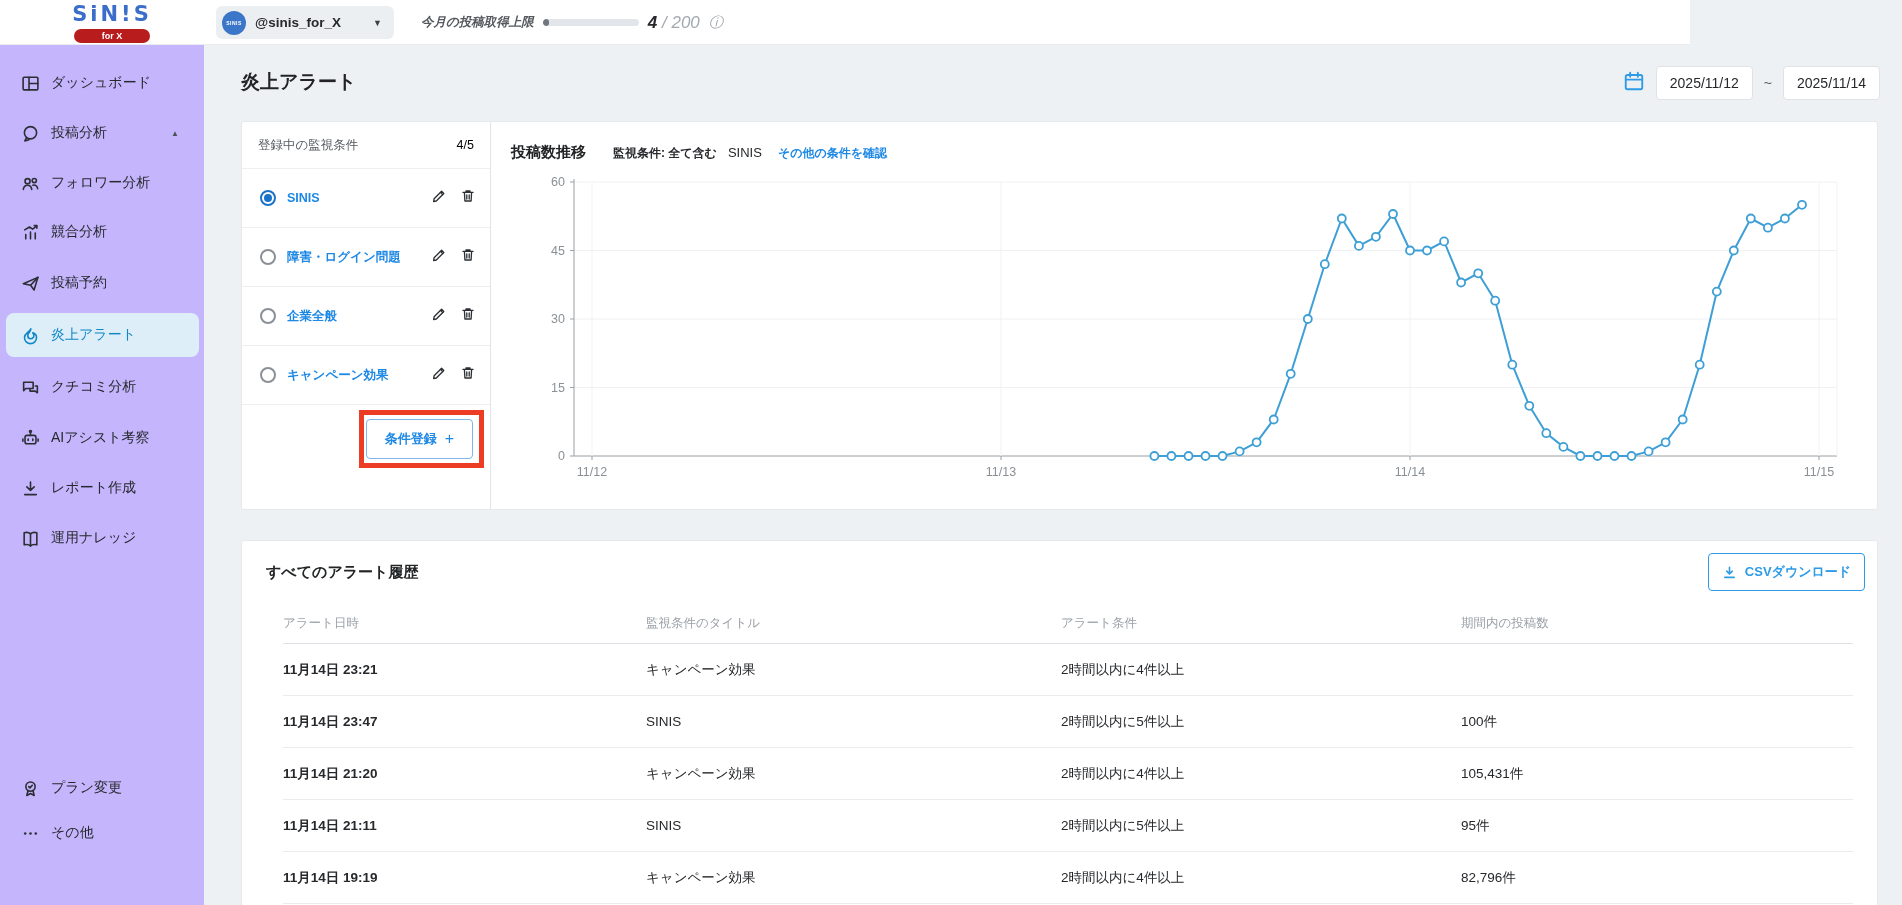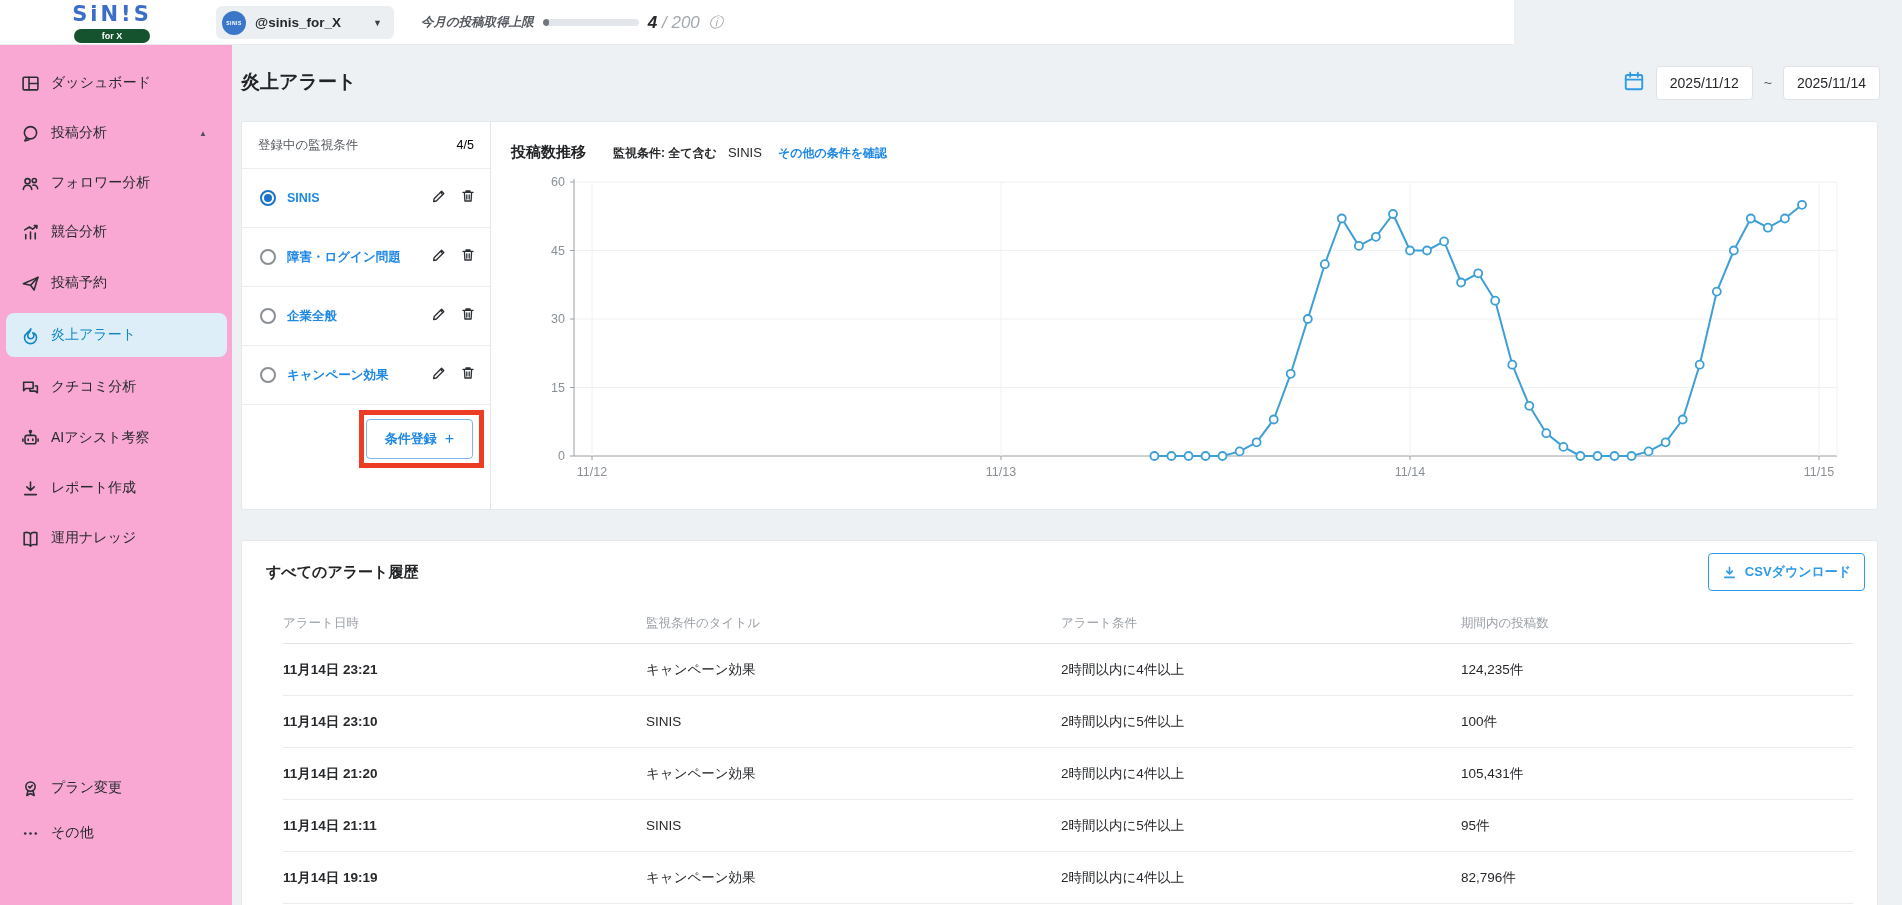--- a/index.html
+++ b/index.html
@@ -1,44 +1,44 @@
 <!DOCTYPE html>
 <html><head>
 <meta charset="utf-8">
 <style>
   * { margin:0; padding:0; box-sizing:border-box; }
   html,body { width:1902px; height:905px; overflow:hidden; background:#eef1f4;
     font-family:"Liberation Sans","DejaVu Sans",sans-serif; color:#26282b; }
 
   
-  .topbar { position:fixed; left:0; top:0; width:1514px; height:45px; background:#fff;
+  .topbar { position:fixed; left:0; top:0; width:1690px; height:45px; background:#fff;
     border-bottom:1px solid #e9ebee; z-index:30; }
   .logo-wrap { position:absolute; left:57px; top:3px; width:110px; text-align:center; }
   .logo-text { font-family:"DejaVu Sans",sans-serif; font-size:21px; font-weight:bold;
     color:#3a6ec9; letter-spacing:3px; line-height:22px; }
   .logo-badge { display:inline-block; margin-top:0px; width:76px; height:14px; line-height:14px;
-    border-radius:8px; background:#14532d; color:#fff; font-size:9px; font-weight:bold; }
+    border-radius:8px; background:#b91c1c; color:#fff; font-size:9px; font-weight:bold; }
   .account-pill { position:absolute; left:216px; top:6px; width:178px; height:33px;
     background:#eceff2; border-radius:6px; display:flex; align-items:center; padding:0 12px 0 6px;
     cursor:pointer; }
   .avatar { width:24px; height:24px; border-radius:50%; background:#3b76c8; color:#fff;
     font-size:5px; font-weight:bold; display:flex; align-items:center; justify-content:center;
     letter-spacing:.5px; }
   .account-name { margin-left:9px; font-size:13.5px; font-weight:bold; color:#26282b; }
   .account-caret { margin-left:auto; font-size:9px; color:#3c4043; }
   .quota { position:absolute; left:421px; top:0; height:45px; display:flex; align-items:center; gap:9px;font-style:italic; }
   .quota-label { font-size:12.5px; font-weight:bold; color:#55595e; }
   .quota-bar { width:96px; height:7px; border-radius:4px; background:#e2e5e9; position:relative; overflow:hidden; }
   .quota-fill { position:absolute; left:0; top:0; height:7px; border-radius:4px; background:#70767e; }
   .quota-count { font-size:17px; color:#a2a8af; }
   .quota-count b { color:#26282b; font-weight:bold; }
   .info-glyph { font-size:14px; color:#9aa0a6; cursor:pointer; }
 
   
-  .sidebar { position:fixed; left:0; top:45px; width:232px; height:860px; background:#f9a8d4; z-index:20; }
+  .sidebar { position:fixed; left:0; top:45px; width:204px; height:860px; background:#c4b5fd; z-index:20; }
   .nav-item { position:absolute; left:6px; right:5px; height:44px; display:flex; align-items:center;
     padding-left:15px; gap:11px; font-size:14px; color:#27292d; border-radius:8px; cursor:pointer; }
   .nav-item.active { background:#ddeef9; color:#1288c7; }
   .nav-item.active svg { stroke:#1288c7; }
   .nicon { width:19px; height:19px; flex:none; }
   .nicon svg { width:19px; height:19px; stroke:#2b2e33; stroke-width:1.5; fill:none;
     stroke-linecap:round; stroke-linejoin:round; }
   .nav-caret { margin-left:auto; margin-right:20px; font-size:8px; color:#4c5156; }
 
   
@@ -397,24 +397,23 @@
       <div class="hrow hist-head">
         <span class="c1">アラート日時</span>
         <span class="c2">監視条件のタイトル</span>
         <span class="c3">アラート条件</span>
         <span class="c4">期間内の投稿数</span>
       </div>
       <div class="hrow hist-row">
         <span class="c1">11月14日 23:21</span>
         <span class="c2">キャンペーン効果</span>
         <span class="c3">2時間以内に4件以上</span>
-        <span class="c4">124,235件</span>
       </div>
       <div class="hrow hist-row">
-        <span class="c1">11月14日 23:10</span>
+        <span class="c1">11月14日 23:47</span>
         <span class="c2">SINIS</span>
         <span class="c3">2時間以内に5件以上</span>
         <span class="c4">100件</span>
       </div>
       <div class="hrow hist-row">
         <span class="c1">11月14日 21:20</span>
         <span class="c2">キャンペーン効果</span>
         <span class="c3">2時間以内に4件以上</span>
         <span class="c4">105,431件</span>
       </div>

